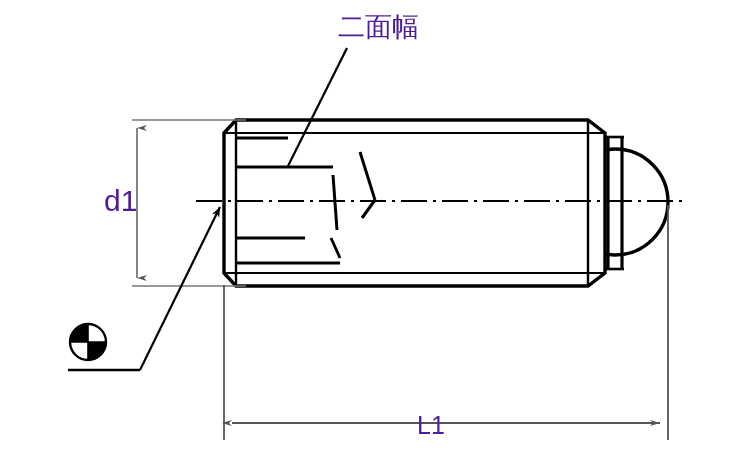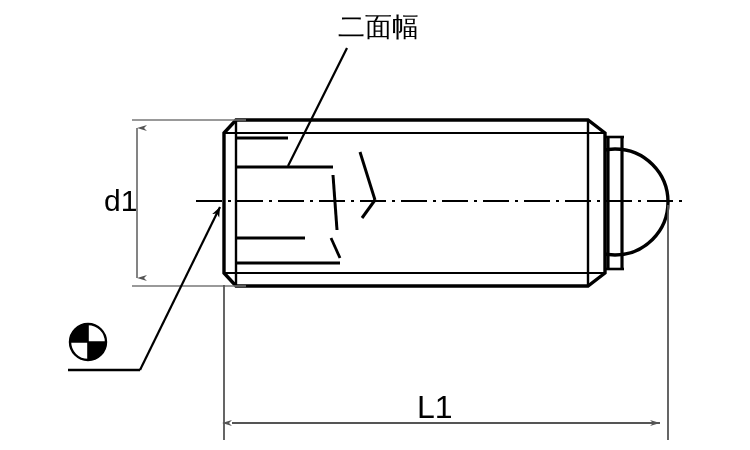--- a/index.html
+++ b/index.html
@@ -20,39 +20,39 @@
   #drawing-svg {
     position: absolute;
     left: 0;
     top: 0;
     width: 750px;
     height: 450px;
     display: block;
   }
   .label-text {
     position: absolute;
-    color: #000000;
+    color: #4c1d95;
     white-space: nowrap;
     line-height: 1;
   }
   #label-across-flats {
     left: 338px;
     top: 14px;
     font-size: 27px;
     letter-spacing: 0px;
   }
   #label-d1 {
     left: 104px;
     top: 186px;
     font-size: 30px;
   }
   #label-l1 {
     left: 417px;
-    top: 391px;
-    font-size: 32px;
+    top: 413px;
+    font-size: 25px;
   }
 </style>
 </head>
 <body>
 
 <div id="drawing-root">
 
   <svg id="drawing-svg" viewBox="0 0 750 450" xmlns="http://www.w3.org/2000/svg">
 
     <defs>

